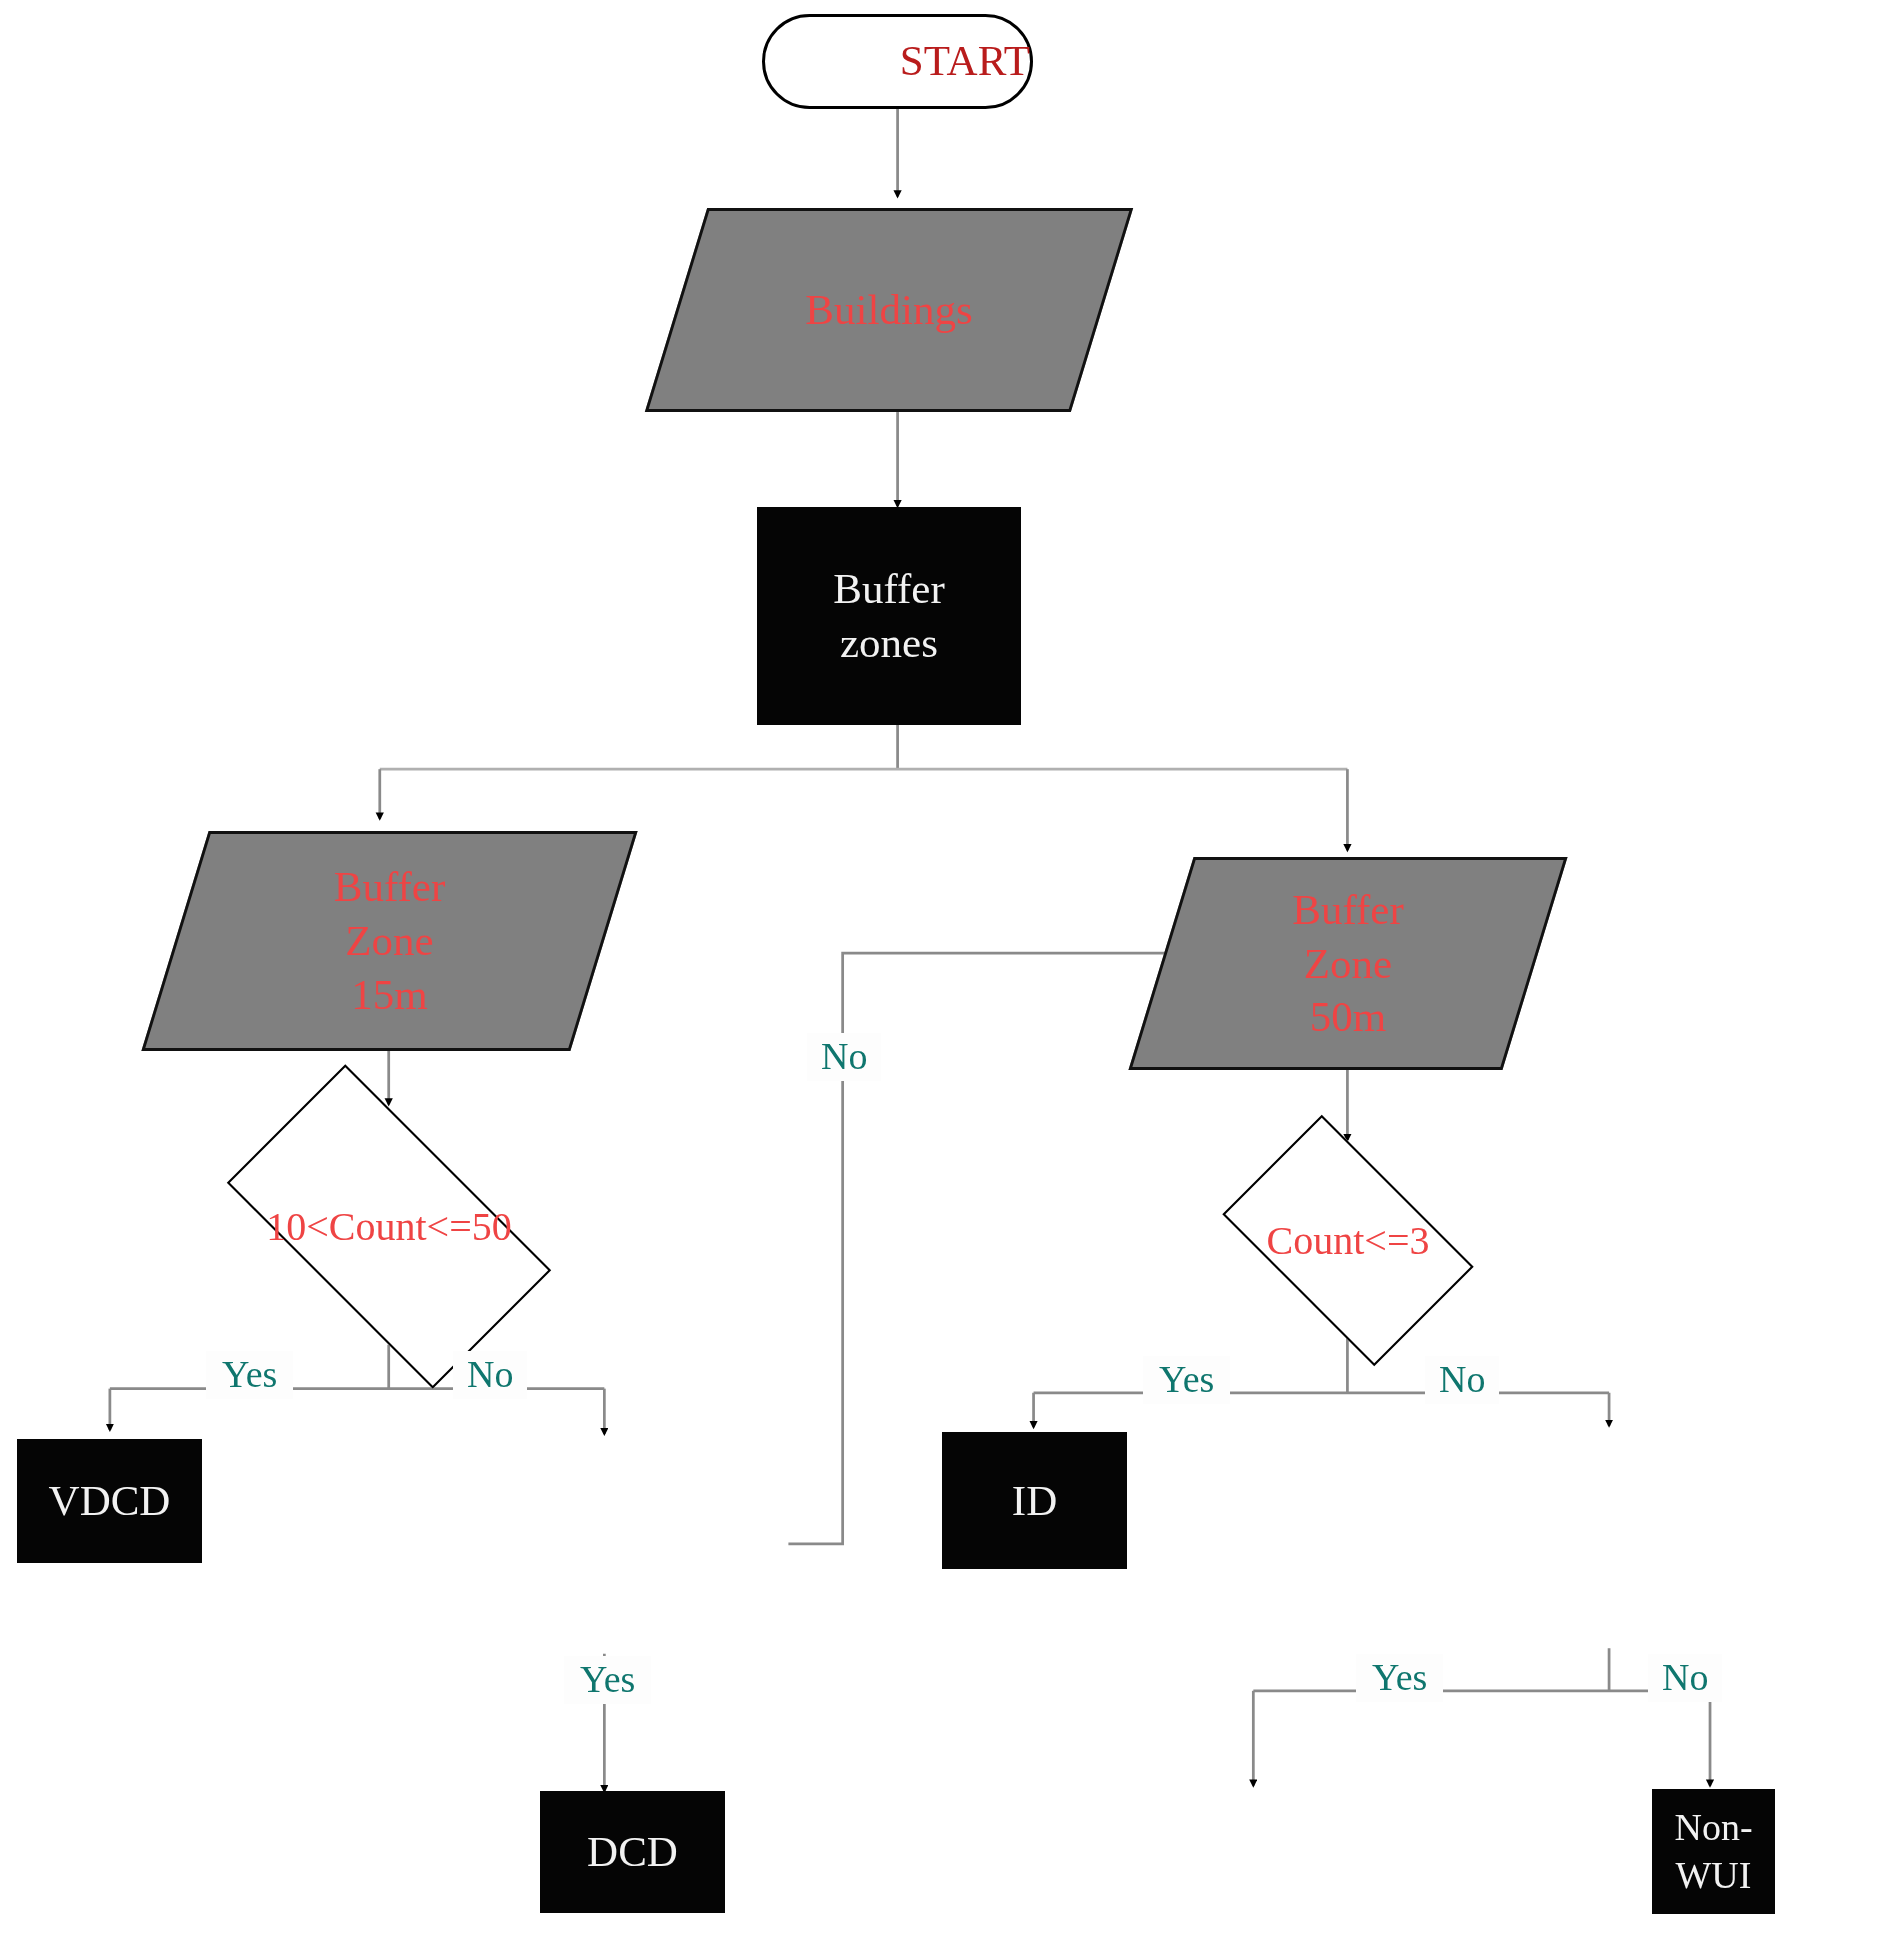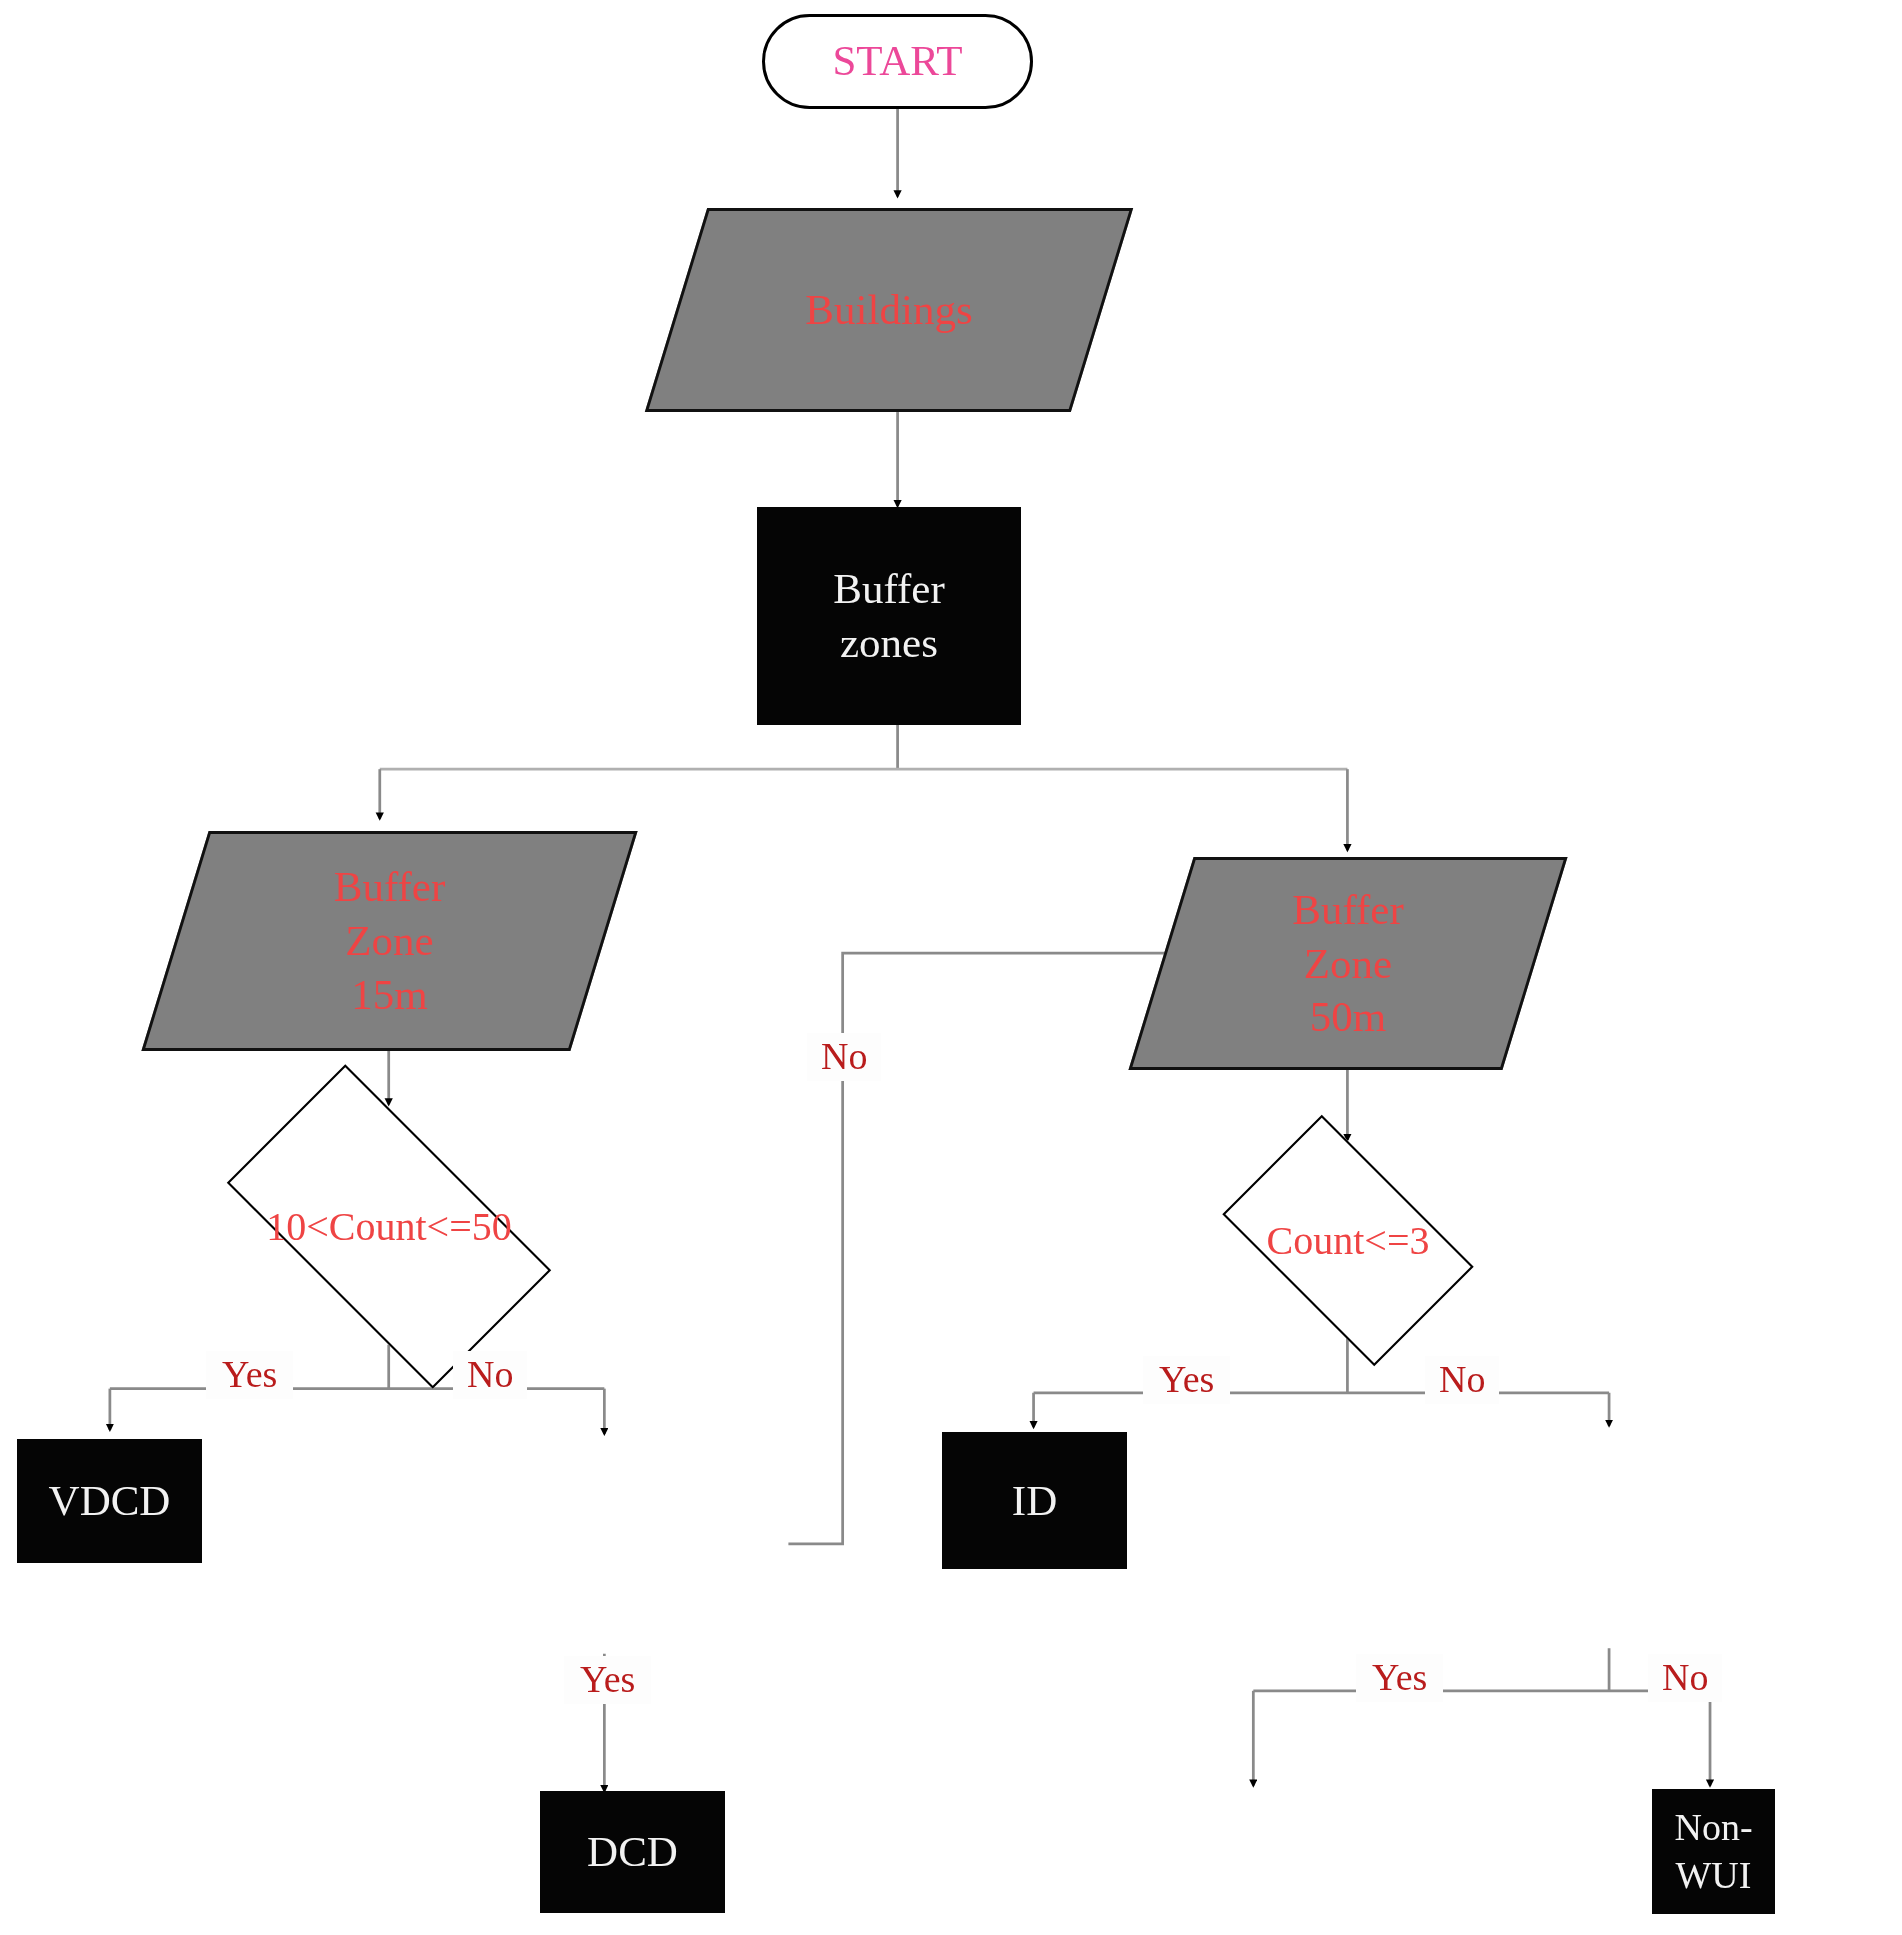--- a/index.html
+++ b/index.html
@@ -36,22 +36,23 @@
     z-index: 2;
     line-height: 1.25;
     white-space: pre-line;
   }
 
   
   .terminal {
     border: 3.4px solid #000000;
     background: #ffffff;
     border-radius: 6866px;
-    color: #ec4899;
+    color: #b91c1c;
     font-size: 43px;
+    justify-content: flex-end;
   }
 
   
   .paracell {
     background: transparent;
     color: #ef4444;
     font-size: 43px;
   }
   .paracell .shape {
     position: absolute;
@@ -89,21 +90,21 @@
     box-sizing: border-box;
     transform: rotate(45deg) scale(0.707);
     z-index: 1;
   }
   .decision .lbl { z-index: 3; }
 
   
   .edgelabel {
     position: absolute;
     background: #fdfdfd;
-    color: #b91c1c;
+    color: #0f766e;
     font-size: 38px;
     line-height: 1.05;
     padding: 4.1px 2.7px;
     z-index: 6;
     text-align: center;
     white-space: nowrap;
   }
 </style>
 </head>
 <body>

